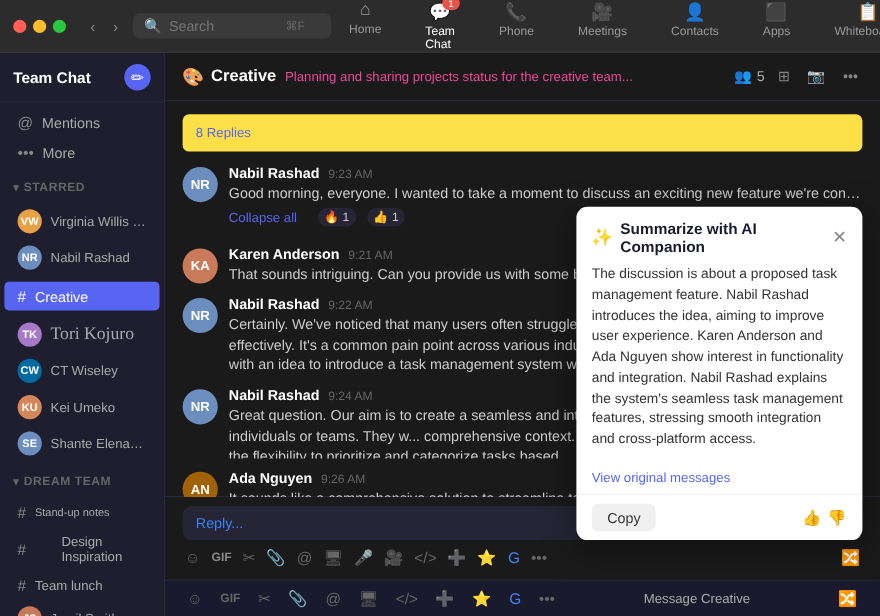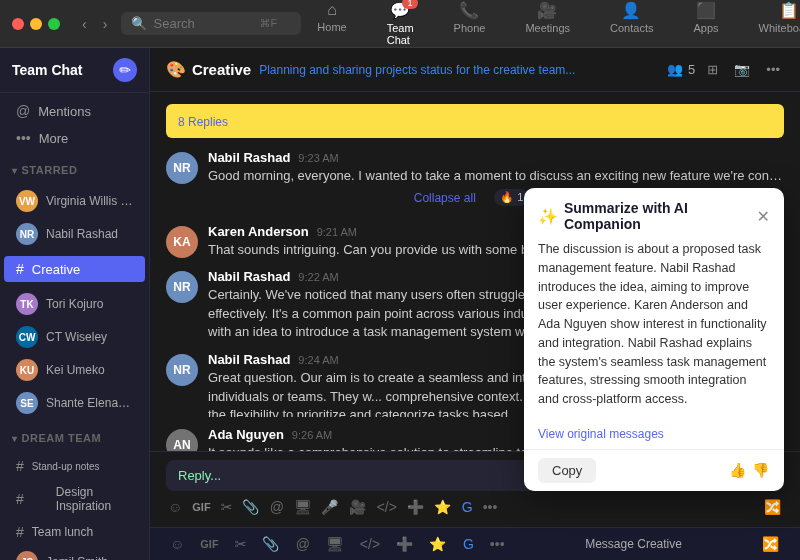--- a/index.html
+++ b/index.html
@@ -33,55 +33,55 @@
     .sidebar-section { padding: 4px 0; }
     .sidebar-item { display: flex; align-items: center; gap: 8px; padding: 5px 12px; color: #aaa; font-size: 13px; cursor: pointer; border-radius: 4px; margin: 1px 4px; }
     .sidebar-item.active { background: #5865f2; color: #fff; }
     .sidebar-item .item-icon { font-size: 14px; color: #888; }
     .sidebar-item.active .item-icon { color: #fff; }
     .sidebar-avatar { width: 22px; height: 22px; border-radius: 50%; display: flex; align-items: center; justify-content: center; font-size: 10px; font-weight: bold; color: white; flex-shrink: 0; }
     .section-label { color: #666; font-size: 11px; font-weight: 600; padding: 8px 12px 4px; text-transform: uppercase; letter-spacing: 0.5px; display: flex; align-items: center; gap: 4px; cursor: pointer; }
     .section-label::before { content: '▾'; font-size: 10px; }
     .chat-header { display: flex; align-items: center; padding: 10px 16px; border-bottom: 1px solid #2a2a3a; gap: 8px; flex-shrink: 0; }
     .channel-name { color: #fff; font-size: 15px; font-weight: 600; display: flex; align-items: center; gap: 6px; }
-    .channel-desc { color: #3b82f6; font-size: 12px; flex: 1; white-space: nowrap; overflow: hidden; text-overflow: ellipsis; }
+    .channel-desc { color: #ec4899; font-size: 12px; flex: 1; white-space: nowrap; overflow: hidden; text-overflow: ellipsis; }
     .chat-header-actions { display: flex; align-items: center; gap: 8px; color: #888; }
     .header-btn { background: none; border: none; color: #888; cursor: pointer; font-size: 13px; padding: 4px; display: flex; align-items: center; gap: 4px; }
     .member-count { display: flex; align-items: center; gap: 4px; color: #aaa; font-size: 13px; }
 
     
     .messages { flex: 1; overflow-y: auto; padding: 12px 16px; display: flex; flex-direction: column; gap: 0; }
     .reply-bar { background: #fde047; border-radius: 6px; padding: 8px 12px; margin-bottom: 12px; }
     .reply-bar a { color: #5865f2; font-size: 12px; text-decoration: none; }
     .message-group { display: flex; gap: 10px; margin-bottom: 10px; }
     .msg-avatar { width: 32px; height: 32px; border-radius: 50%; flex-shrink: 0; display: flex; align-items: center; justify-content: center; font-size: 12px; font-weight: bold; color: white; margin-top: 2px; }
     .msg-content { flex: 1; min-width: 0; }
     .msg-header { display: flex; align-items: baseline; gap: 8px; margin-bottom: 2px; }
     .msg-author { color: #fff; font-size: 13px; font-weight: 600; }
     .msg-time { color: #666; font-size: 11px; }
     .msg-text { color: #ccc; font-size: 13px; line-height: 1.4; white-space: nowrap; overflow: hidden; text-overflow: ellipsis; }
-    .collapse-bar { display: flex; align-items: center; gap: 6px; margin-bottom: 8px; color: #5865f2; font-size: 12px; cursor: pointer; justify-content: center; }
+    .collapse-bar { display: flex; align-items: center; gap: 6px; margin-bottom: 8px; color: #5865f2; font-size: 12px; cursor: pointer; }
     .reaction { display: inline-flex; align-items: center; gap: 3px; background: #252535; border-radius: 10px; padding: 2px 6px; font-size: 11px; color: #ccc; margin-right: 4px; }
 
     
     .ai-popup { position: absolute; right: 16px; top: 140px; width: 260px; background: #fff; border-radius: 10px; box-shadow: 0 8px 32px rgba(0,0,0,0.4); z-index: 100; padding: 0; overflow: hidden; }
     .ai-popup-header { display: flex; align-items: center; justify-content: space-between; padding: 12px 14px 8px; }
     .ai-popup-title { display: flex; align-items: center; gap: 6px; font-size: 14px; font-weight: 600; color: #1a1a2e; }
     .ai-icon { font-size: 16px; }
     .ai-close { background: none; border: none; color: #888; cursor: pointer; font-size: 16px; padding: 0; }
     .ai-popup-body { padding: 0 14px 10px; font-size: 12.5px; color: #333; line-height: 1.5; }
     .ai-popup-link { color: #5865f2; font-size: 12px; text-decoration: none; display: block; margin: 8px 14px; }
     .ai-popup-actions { display: flex; align-items: center; padding: 8px 14px; border-top: 1px solid #eee; gap: 8px; }
     .copy-btn { background: #f0f0f0; border: none; border-radius: 6px; padding: 5px 14px; font-size: 13px; cursor: pointer; color: #333; }
     .thumb-btns { display: flex; gap: 6px; margin-left: auto; color: #888; }
     .thumb-btn { background: none; border: none; cursor: pointer; font-size: 14px; color: #888; }
 
     
     .reply-input-area { padding: 8px 16px 10px; border-top: 1px solid #2a2a3a; flex-shrink: 0; }
-    .reply-box { background: #252535; border-radius: 8px; padding: 8px 12px; color: #86efac; font-size: 13px; margin-bottom: 6px; }
+    .reply-box { background: #252535; border-radius: 8px; padding: 8px 12px; color: #3b82f6; font-size: 13px; margin-bottom: 6px; }
     .input-toolbar { display: flex; align-items: center; gap: 6px; flex-wrap: nowrap; overflow: hidden; }
     .toolbar-btn { background: none; border: none; color: #666; cursor: pointer; font-size: 14px; padding: 2px; }
     .toolbar-spacer { flex: 1; }
 
     
     .bottom-toolbar { background: #1a1a2e; border-top: 1px solid #2a2a3a; padding: 6px 16px; display: flex; align-items: center; gap: 8px; flex-shrink: 0; }
     .bt-btn { background: none; border: none; color: #666; cursor: pointer; font-size: 14px; padding: 2px 4px; }
 
     .chat-container { flex: 1; display: flex; flex-direction: column; overflow: hidden; position: relative; }
   </style>
@@ -172,21 +172,21 @@
     </div>
 
     <div class="sidebar-item active">
       <span class="item-icon">#</span>
       <span>Creative</span>
     </div>
 
     <div class="sidebar-section">
       <div class="sidebar-item">
         <div class="sidebar-avatar" style="background:#a678c8;">TK</div>
-        <span style="font-size:12px;">Tori Kojuro</span>
+        <span style="font-size:16px;font-family:Liberation Serif, serif;">Tori Kojuro</span>
       </div>
       <div class="sidebar-item">
         <div class="sidebar-avatar" style="background:#0369a1;">CW</div>
         <span style="font-size:12px;">CT Wiseley</span>
       </div>
       <div class="sidebar-item">
         <div class="sidebar-avatar" style="background:#d4875a;">KU</div>
         <span style="font-size:12px;">Kei Umeko</span>
       </div>
       <div class="sidebar-item">
@@ -288,21 +288,21 @@
         <div class="msg-content">
           <div class="msg-header">
             <span class="msg-author">Nabil Rashad</span>
             <span class="msg-time">9:24 AM</span>
           </div>
           <div class="msg-text" style="white-space:normal; max-height:48px; overflow:hidden;">Great question. Our aim is to create a seamless and intuiti... due dates, and assign them to individuals or teams. They w... comprehensive context. The system will offer reminders an... have the flexibility to prioritize and categorize tasks based...</div>
         </div>
       </div>
 
       <div class="message-group">
-        <div class="msg-avatar" style="background:#737373;">AN</div>
+        <div class="msg-avatar" style="background:#a16207;">AN</div>
         <div class="msg-content">
           <div class="msg-header">
             <span class="msg-author">Ada Nguyen</span>
             <span class="msg-time">9:26 AM</span>
           </div>
           <div class="msg-text">It sounds like a comprehensive solution to streamline task i...</div>
         </div>
       </div>
 
     </div>

